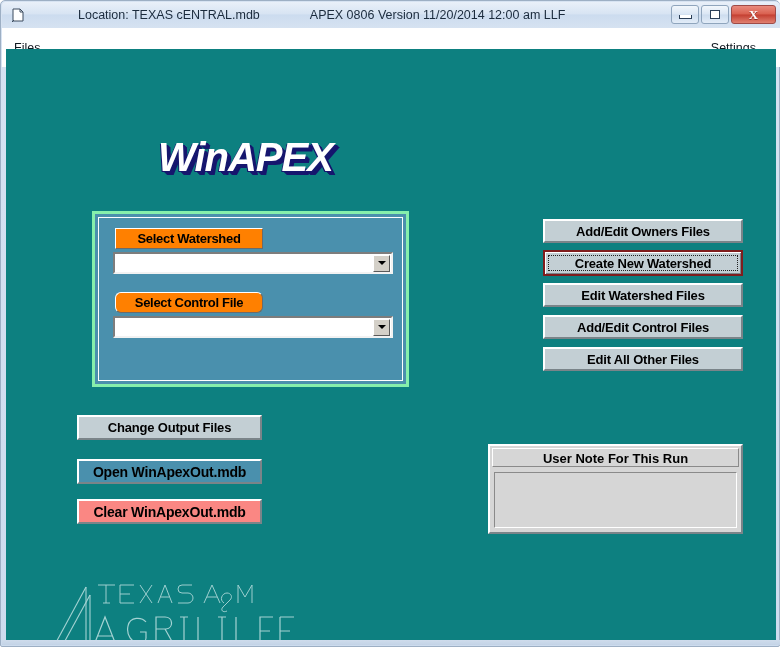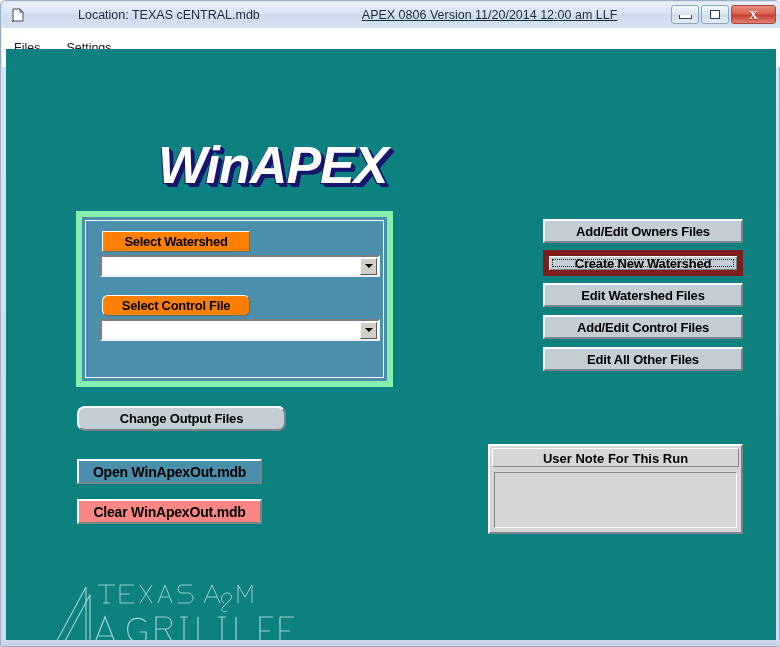--- a/index.html
+++ b/index.html
@@ -42,21 +42,21 @@
     margin-left: 8px; margin-right: 6px;
     position: relative;
     flex: 0 0 auto;
   }
   .title-text {
     font-size: 12.5px;
     color: #1b2b3d;
     white-space: nowrap;
   }
   #title-location { margin-left: 46px; }
-  #title-version { margin-left: 102px; text-decoration: underline; }
+  #title-version { margin-left: 50px; }
 
   #winbuttons {
     position: absolute;
     right: 4px; top: 3px;
     display: flex;
     gap: 2px;
   }
   .winbtn {
     width: 28px; height: 19px;
     box-sizing: border-box;
@@ -98,20 +98,21 @@
   
   #menubar {
     position: absolute;
     left: 1px; top: 27px;
     width: 778px; height: 39px;
     box-sizing: border-box;
     background: #ffffff;
     display: flex;
     align-items: center;
     padding-left: 10px;
+    justify-content: space-between;
   }
   .menu-item {
     font-size: 12.5px;
     color: #101820;
     margin-right: 22px;
     cursor: default;
     padding: 1px 2px;
   }
 
   
@@ -123,39 +124,39 @@
     overflow: hidden;
   }
 
   
   #apex-title {
     position: absolute;
     left: 152px; top: 86px;
     font-family: "Liberation Sans", sans-serif;
     font-style: italic;
     font-weight: bold;
-    font-size: 52px;
+    font-size: 40px;
     letter-spacing: -1px;
     color: #ffffff;
     text-shadow:
        2px 2px 0 #16166e,
        3px 3px 0 #16166e,
        4px 4px 0 #16166e,
       -1px 1px 0 #16166e;
     white-space: nowrap;
   }
 
   
   #select-panel {
     position: absolute;
-    left: 70px; top: 162px;
+    left: 86px; top: 162px;
     width: 317px; height: 176px;
     box-sizing: border-box;
     background: #4a90ad;
-    border: 6px solid #86efac;
+    border: 3px solid #86efac;
     box-shadow: inset 0 0 0 3px #4a90ad, inset 0 0 0 4px #ffffff;
   }
 
   .orange-label {
     position: absolute;
     background: #ff8000;
     color: #000000;
     font-family: "Liberation Sans", sans-serif;
     font-weight: bold;
     font-size: 13px;
@@ -249,42 +250,42 @@
     align-items: center;
     justify-content: center;
     background: #c3cfd4;
     border-top: 2px solid #ffffff;
     border-left: 2px solid #ffffff;
     border-right: 2px solid #7a8489;
     border-bottom: 2px solid #7a8489;
     white-space: nowrap;
   }
   .win-btn.focused {
-    border: 6px solid #7f1d1d;
+    border: 2px solid #7f1d1d;
     background: #c3cfd4;
     box-shadow:
       inset 1px 1px 0 #ffffff,
       inset -1px -1px 0 #7a8489;
   }
   .win-btn.focused .focus-ring {
     position: absolute;
     left: 3px; right: 3px; top: 3px; bottom: 3px;
     border: 1px dotted #222222;
     pointer-events: none;
   }
   .win-btn.blue { background: #4a90ad; }
   .win-btn.pink { background: #fa8783; }
 
   #btn-owners      { left: 537px; top: 170px; width: 200px; height: 24px; }
   #btn-create      { left: 537px; top: 201px; width: 200px; height: 26px; }
   #btn-editws      { left: 537px; top: 234px; width: 200px; height: 24px; }
   #btn-control     { left: 537px; top: 266px; width: 200px; height: 24px; }
   #btn-other       { left: 537px; top: 298px; width: 200px; height: 24px; }
 
-  #btn-changeout   { left: 71px; top: 357px; width: 209px; height: 25px; border-radius: 8px; }
+  #btn-changeout   { left: 71px; top: 366px; width: 185px; height: 25px; }
   #btn-openout     { left: 71px; top: 410px; width: 185px; height: 25px; font-size: 14px; }
   #btn-clearout    { left: 71px; top: 450px; width: 185px; height: 25px; font-size: 14px; }
 
   
   #note-group {
     position: absolute;
     left: 482px; top: 395px;
     width: 255px; height: 90px;
     box-sizing: border-box;
     background: #d6d6d6;

